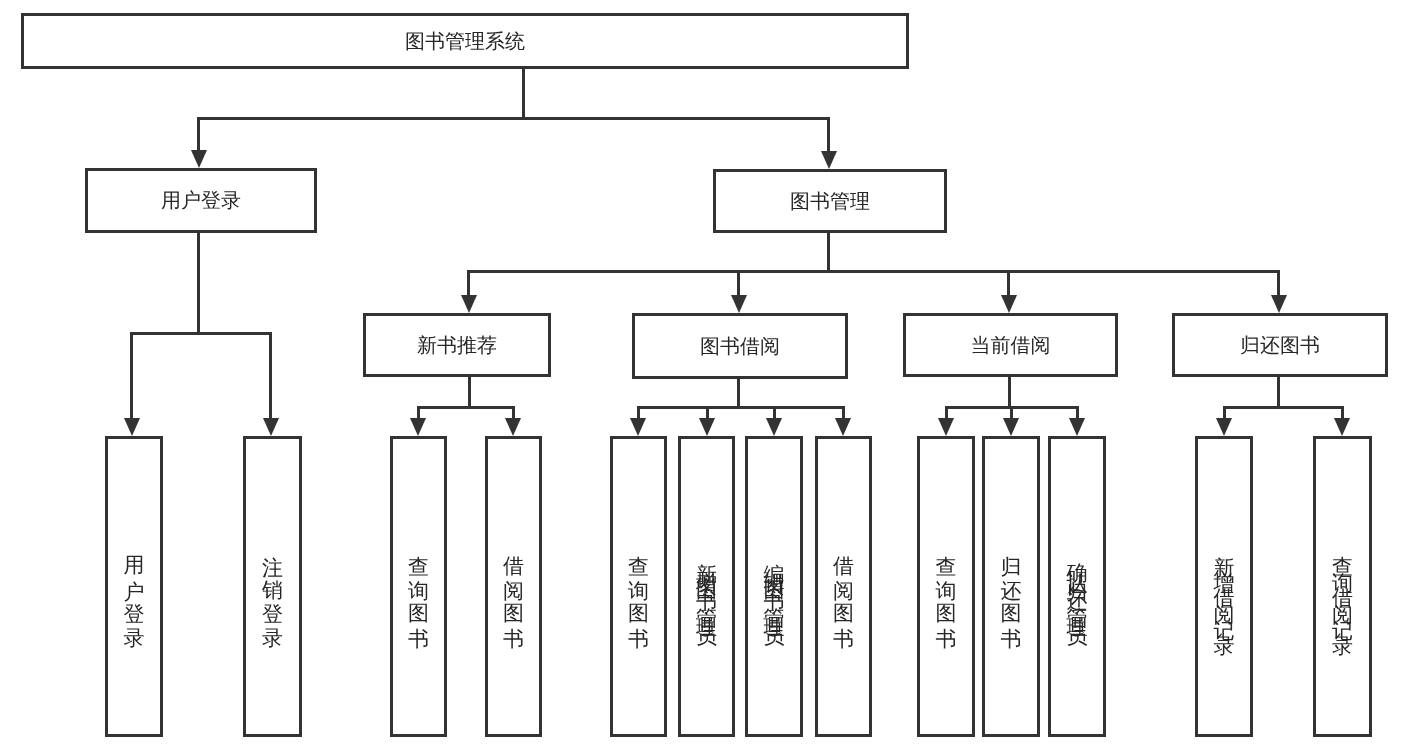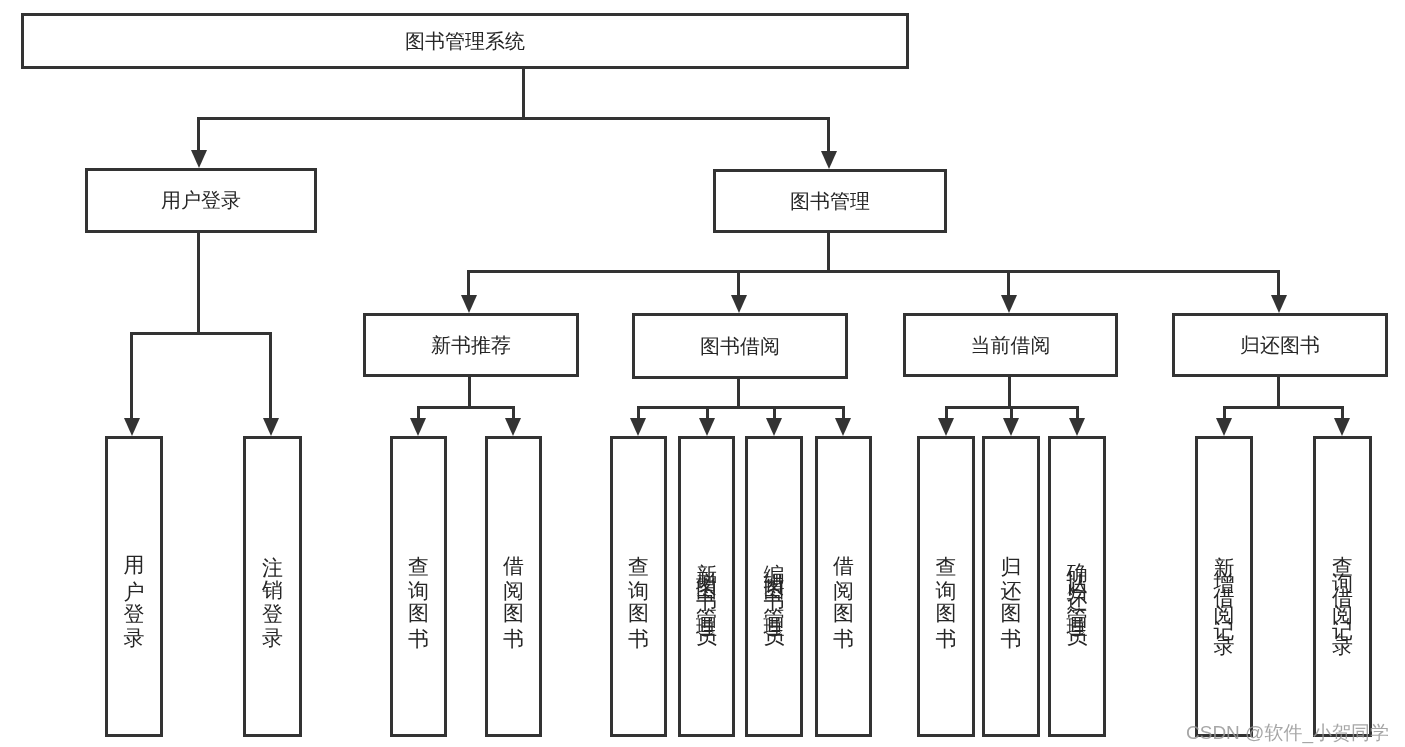--- a/index.html
+++ b/index.html
@@ -79,21 +79,21 @@
   <div class="arr" style="left:1003px;top:418px"></div>
   <div class="arr" style="left:1069px;top:418px"></div>
   <div class="arr" style="left:1216px;top:418px"></div>
   <div class="arr" style="left:1334px;top:418px"></div>
 
   <div class="node h" style="left:21px;top:13px;width:888px;height:56px">图书管理系统</div>
 
   <div class="node h" style="left:85px;top:168px;width:232px;height:65px">用户登录</div>
   <div class="node h" style="left:713px;top:169px;width:234px;height:64px">图书管理</div>
 
-  <div class="node h" style="left:363px;top:313px;width:216px;height:64px">新书推荐</div>
+  <div class="node h" style="left:363px;top:313px;width:188px;height:64px">新书推荐</div>
   <div class="node h" style="left:903px;top:313px;width:215px;height:64px">当前借阅</div>
   <div class="node h" style="left:632px;top:313px;width:216px;height:66px">图书借阅</div>
   <div class="node h" style="left:1172px;top:313px;width:216px;height:64px">归还图书</div>
 
   <div class="node v ls-s" style="left:105px;top:436px;width:58px;height:301px">用户登录</div>
   <div class="node v ls-s" style="left:243px;top:436px;width:59px;height:301px">注销登录</div>
 
   <div class="node v ls-s" style="left:390px;top:436px;width:57px;height:301px">查询图书</div>
   <div class="node v ls-s" style="left:485px;top:436px;width:57px;height:301px">借阅图书</div>
 
@@ -102,15 +102,14 @@
   <div class="node v ls-t" style="left:745px;top:436px;width:58px;height:301px">编辑图书（管理员）</div>
   <div class="node v ls-s" style="left:815px;top:436px;width:57px;height:301px">借阅图书</div>
 
   <div class="node v ls-s" style="left:917px;top:436px;width:58px;height:301px">查询图书</div>
   <div class="node v ls-s" style="left:982px;top:436px;width:58px;height:301px">归还图书</div>
   <div class="node v ls-t" style="left:1048px;top:436px;width:58px;height:301px">确认归还（管理员）</div>
 
   <div class="node v ls-m" style="left:1195px;top:436px;width:58px;height:301px">新增借阅记录</div>
   <div class="node v ls-m" style="left:1313px;top:436px;width:59px;height:301px">查询借阅记录</div>
 
-  <div class="watermark">CSDN @软件_小贺同学</div>
 
 </div>
 
 </body></html>

